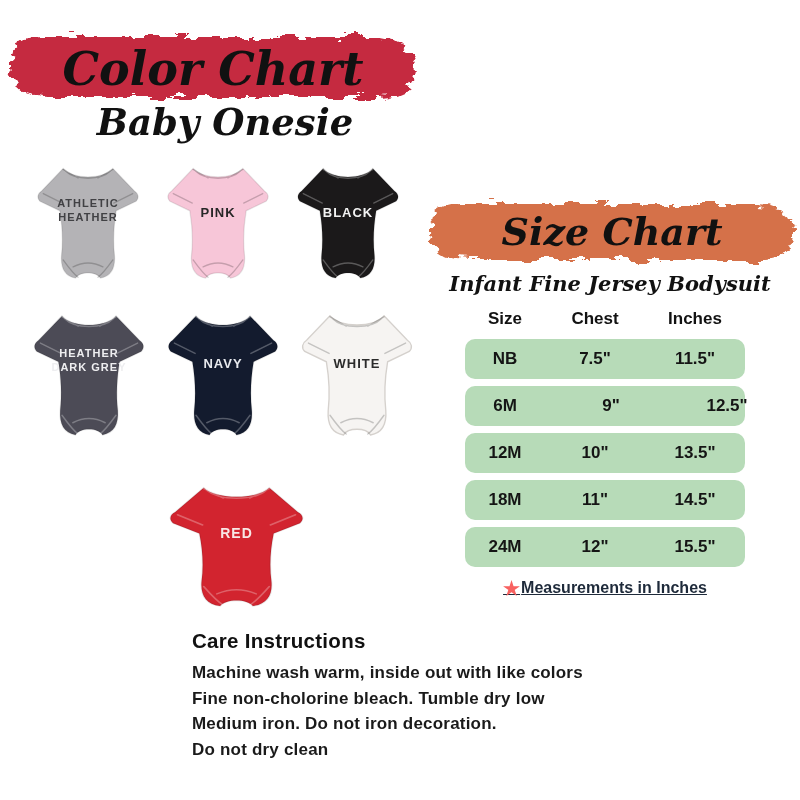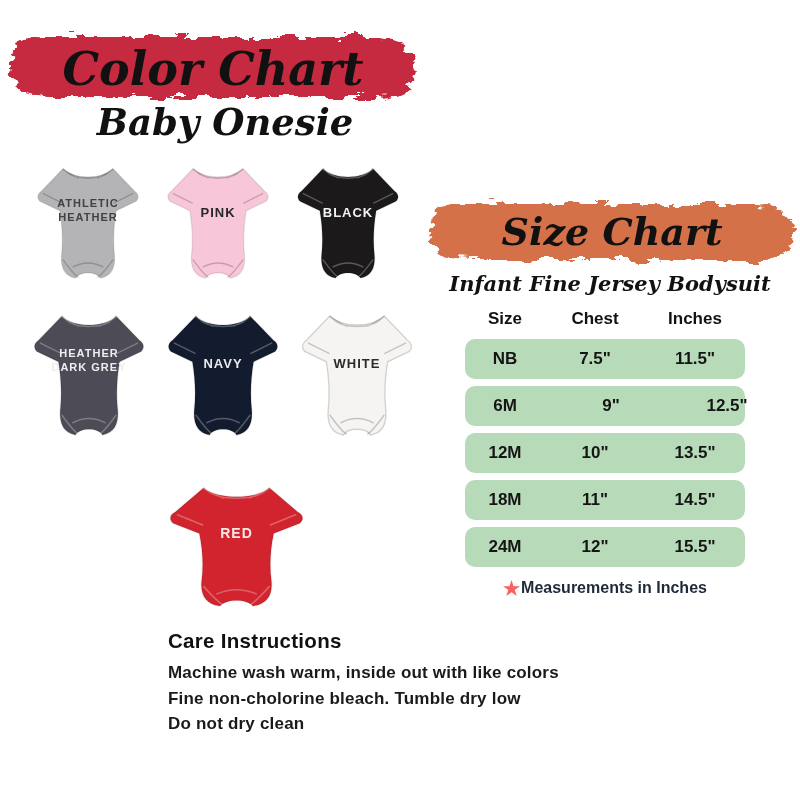--- a/index.html
+++ b/index.html
@@ -40,25 +40,25 @@
 
   
   #size-table{position:absolute;left:465px;top:306px;width:280px;}
   .size-header{display:grid;grid-template-columns:80px 100px 100px;
                font-weight:700;font-size:17px;color:#121212;text-align:center;
                height:26px;align-items:center;}
   .size-row{display:grid;grid-template-columns:80px 100px 100px;text-align:center;
             align-items:center;height:40px;margin-top:7px;border-radius:10px;
             font-weight:700;font-size:17px;color:#151515;}
   #size-note{position:absolute;left:465px;top:577px;width:280px;text-align:center;
-             font-weight:700;font-size:16px;color:#1e2a3a;}
+             font-weight:700;font-size:16px;color:#1e2a3a;text-decoration:underline;}
   #size-note .star{font-size:19px;vertical-align:-2px;margin-right:1px;}
 
   
-  #care{position:absolute;left:168px;top:629px;}
+  #care{position:absolute;left:192px;top:629px;}
   #care h3{margin:0 0 7px 0;font-size:20.5px;font-weight:700;color:#111111;letter-spacing:0.3px;}
   #care p{margin:0;font-size:17px;font-weight:700;color:#1a1a1a;line-height:25.5px;letter-spacing:0.2px;}
 
   .svgdefs{position:absolute;width:0;height:0;}
 </style>
 </head>
 <body>
 
 <div class="canvas">
 
@@ -190,17 +190,18 @@
 
   <div id="size-note">
     <span class="star" style="color: rgb(248, 97, 96);">★</span><span>Measurements in Inches</span>
   </div>
 
   <div id="care">
     <h3>Care Instructions</h3>
     <div id="care-lines">
         <p>Machine wash warm, inside out with like colors</p>
         <p>Fine non-cholorine bleach. Tumble dry low</p>
+        <p>Medium iron. Do not iron decoration.</p>
         <p>Do not dry clean</p>
       </div>
   </div>
 
 </div>
 
 </body></html>

